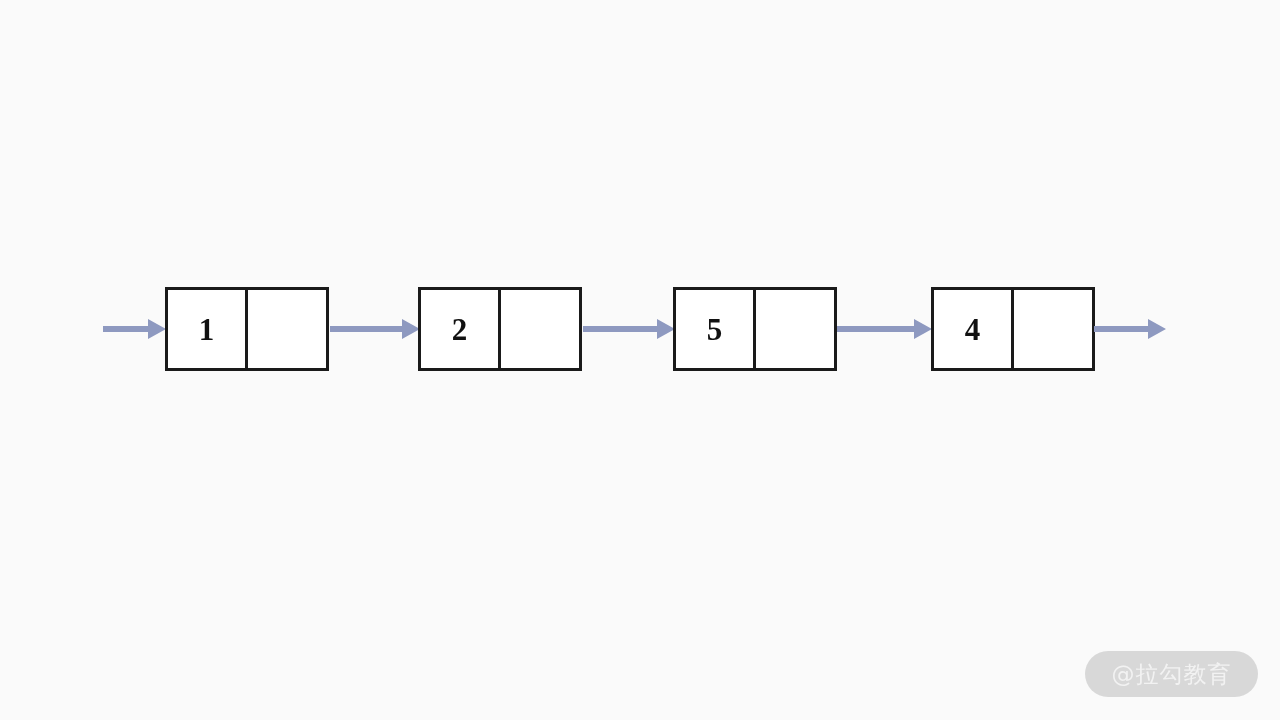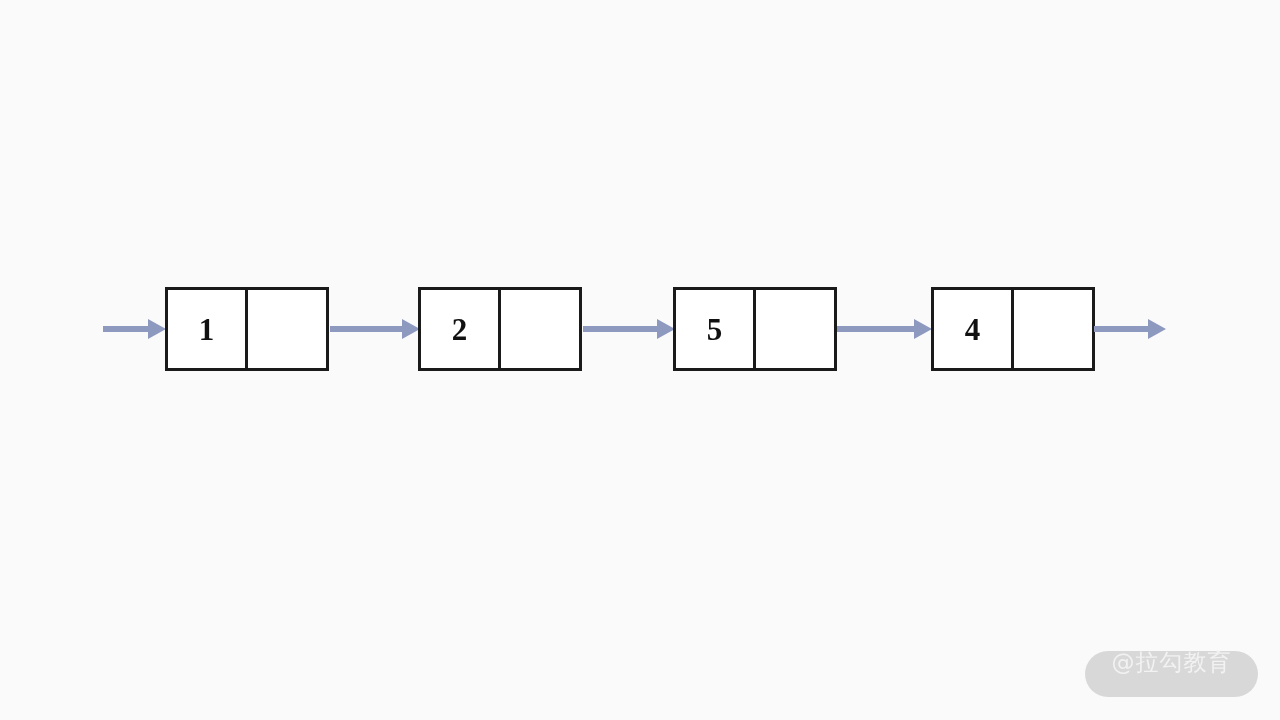--- a/index.html
+++ b/index.html
@@ -70,20 +70,21 @@
   
   #watermark {
     position: absolute;
     left: 1085px;
     top: 651px;
     width: 173px;
     height: 46px;
     border-radius: 23px;
     background: #d8d8d8;
     display: flex;
+    align-items: center;
     justify-content: center;
     user-select: none;
   }
   #watermark .wm-text {
     font-family: "DejaVu Sans", "Liberation Sans", sans-serif;
     font-size: 23px;
     color: #f2f2f2;
     letter-spacing: 1px;
     line-height: 1;
     white-space: nowrap;

